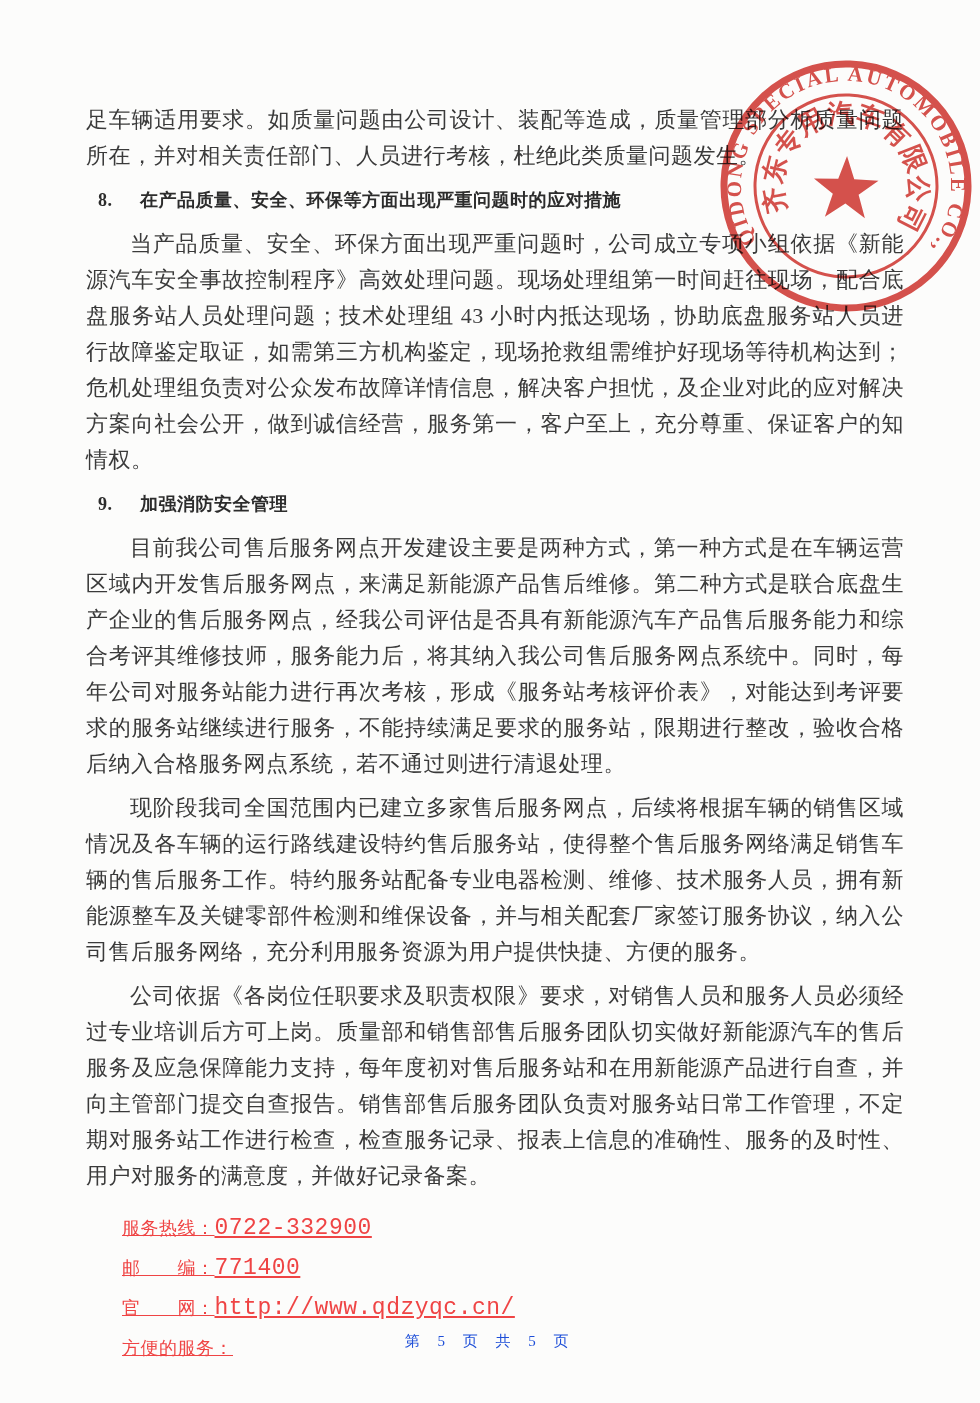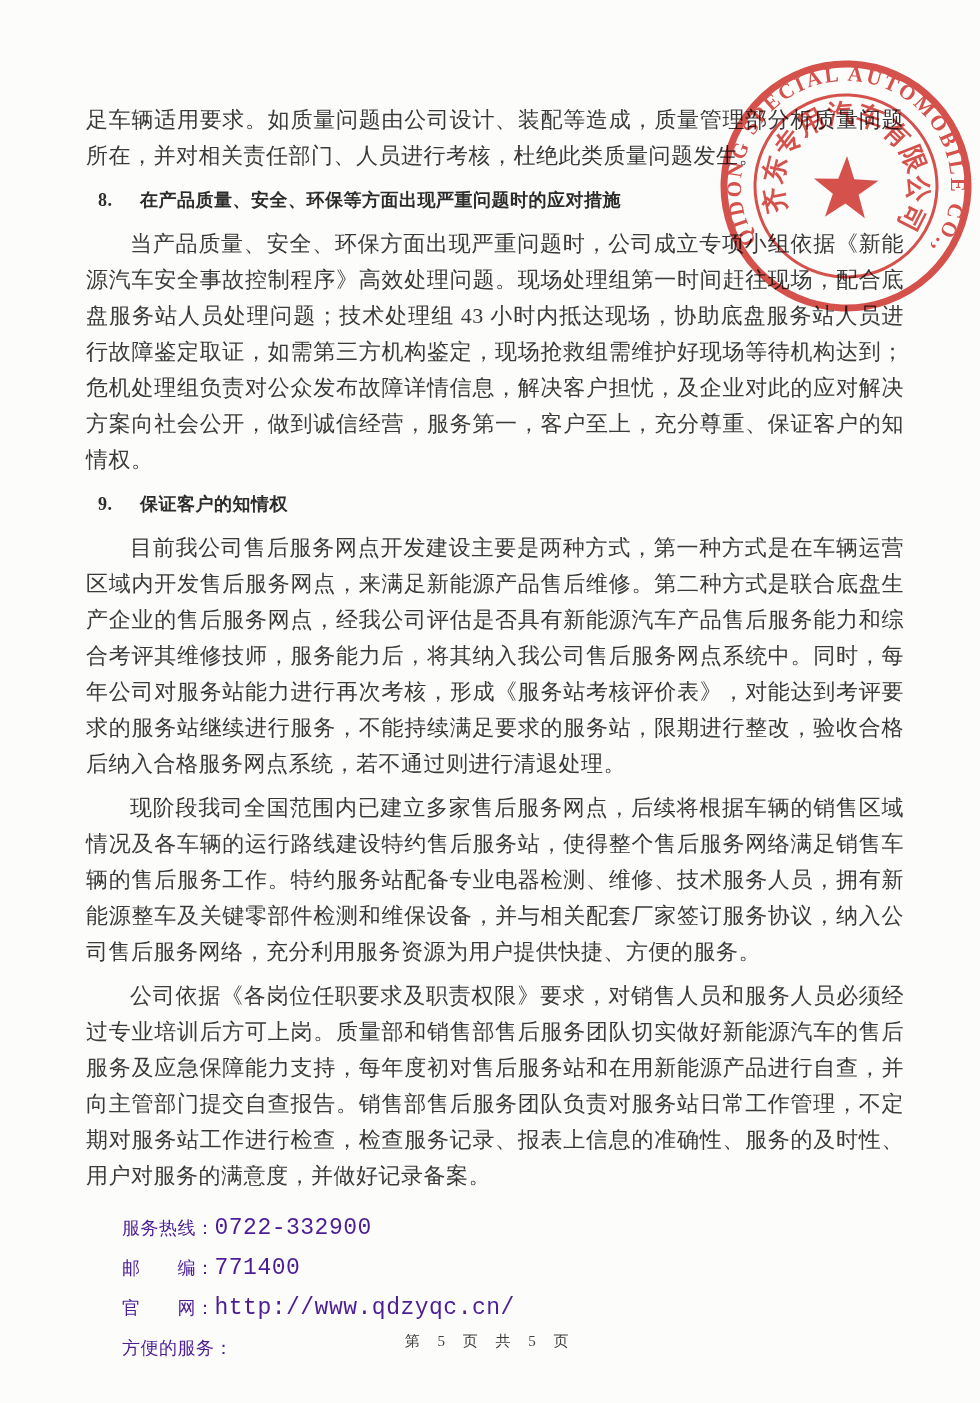--- a/index.html
+++ b/index.html
@@ -42,35 +42,36 @@
     letter-spacing: 0.5px;
   }
   .section-number { width: 42px; flex: 0 0 auto; }
   .contact-block { margin-top: 14px; }
   .contact-line {
     display: flex;
     align-items: flex-start;
     font-size: 18px;
     line-height: 40px;
     padding-left: 2em;
-    color: #4c1d95;
+    color: #ef4444;
     letter-spacing: 0.5px;
+    text-decoration: underline;
   }
   .contact-value.mono {
     font-family: "Liberation Mono", "DejaVu Sans Mono", monospace;
     font-size: 23px;
     letter-spacing: 0.5px;
   }
   .page-footer {
     position: absolute;
     left: 0; right: 0;
     top: 1332px;
     text-align: center;
     font-size: 15px;
-    color: #404040;
+    color: #1d4ed8;
     letter-spacing: 7px;
   }
   .seal {
     position: absolute;
     left: 716px; top: 56px;
     width: 260px; height: 260px;
     opacity: 0.88;
     mix-blend-mode: multiply;
     transform: rotate(2deg);
     pointer-events: none;
@@ -97,21 +98,21 @@
 
     <div class="section-heading">
       <span class="section-number">8.</span>
       <span>在产品质量、安全、环保等方面出现严重问题时的应对措施</span>
     </div>
 
     <p class="body-text">当产品质量、安全、环保方面出现严重问题时，公司成立专项小组依据《新能源汽车安全事故控制程序》高效处理问题。现场处理组第一时间赶往现场，配合底盘服务站人员处理问题；技术处理组 43 小时内抵达现场，协助底盘服务站人员进行故障鉴定取证，如需第三方机构鉴定，现场抢救组需维护好现场等待机构达到；危机处理组负责对公众发布故障详情信息，解决客户担忧，及企业对此的应对解决方案向社会公开，做到诚信经营，服务第一，客户至上，充分尊重、保证客户的知情权。</p>
 
     <div class="section-heading">
       <span class="section-number">9.</span>
-      <span>保证客户的知情权</span>
+      <span>加强消防安全管理</span>
     </div>
 
 
     <p class="body-text">目前我公司售后服务网点开发建设主要是两种方式，第一种方式是在车辆运营区域内开发售后服务网点，来满足新能源产品售后维修。第二种方式是联合底盘生产企业的售后服务网点，经我公司评估是否具有新能源汽车产品售后服务能力和综合考评其维修技师，服务能力后，将其纳入我公司售后服务网点系统中。同时，每年公司对服务站能力进行再次考核，形成《服务站考核评价表》，对能达到考评要求的服务站继续进行服务，不能持续满足要求的服务站，限期进行整改，验收合格后纳入合格服务网点系统，若不通过则进行清退处理。</p>
 
     <p class="body-text">现阶段我司全国范围内已建立多家售后服务网点，后续将根据车辆的销售区域情况及各车辆的运行路线建设特约售后服务站，使得整个售后服务网络满足销售车辆的售后服务工作。特约服务站配备专业电器检测、维修、技术服务人员，拥有新能源整车及关键零部件检测和维保设备，并与相关配套厂家签订服务协议，纳入公司售后服务网络，充分利用服务资源为用户提供快捷、方便的服务。</p>
 
     <p class="body-text">公司依据《各岗位任职要求及职责权限》要求，对销售人员和服务人员必须经过专业培训后方可上岗。质量部和销售部售后服务团队切实做好新能源汽车的售后服务及应急保障能力支持，每年度初对售后服务站和在用新能源产品进行自查，并向主管部门提交自查报告。销售部售后服务团队负责对服务站日常工作管理，不定期对服务站工作进行检查，检查服务记录、报表上信息的准确性、服务的及时性、用户对服务的满意度，并做好记录备案。</p>
 
     <div class="contact-block">

